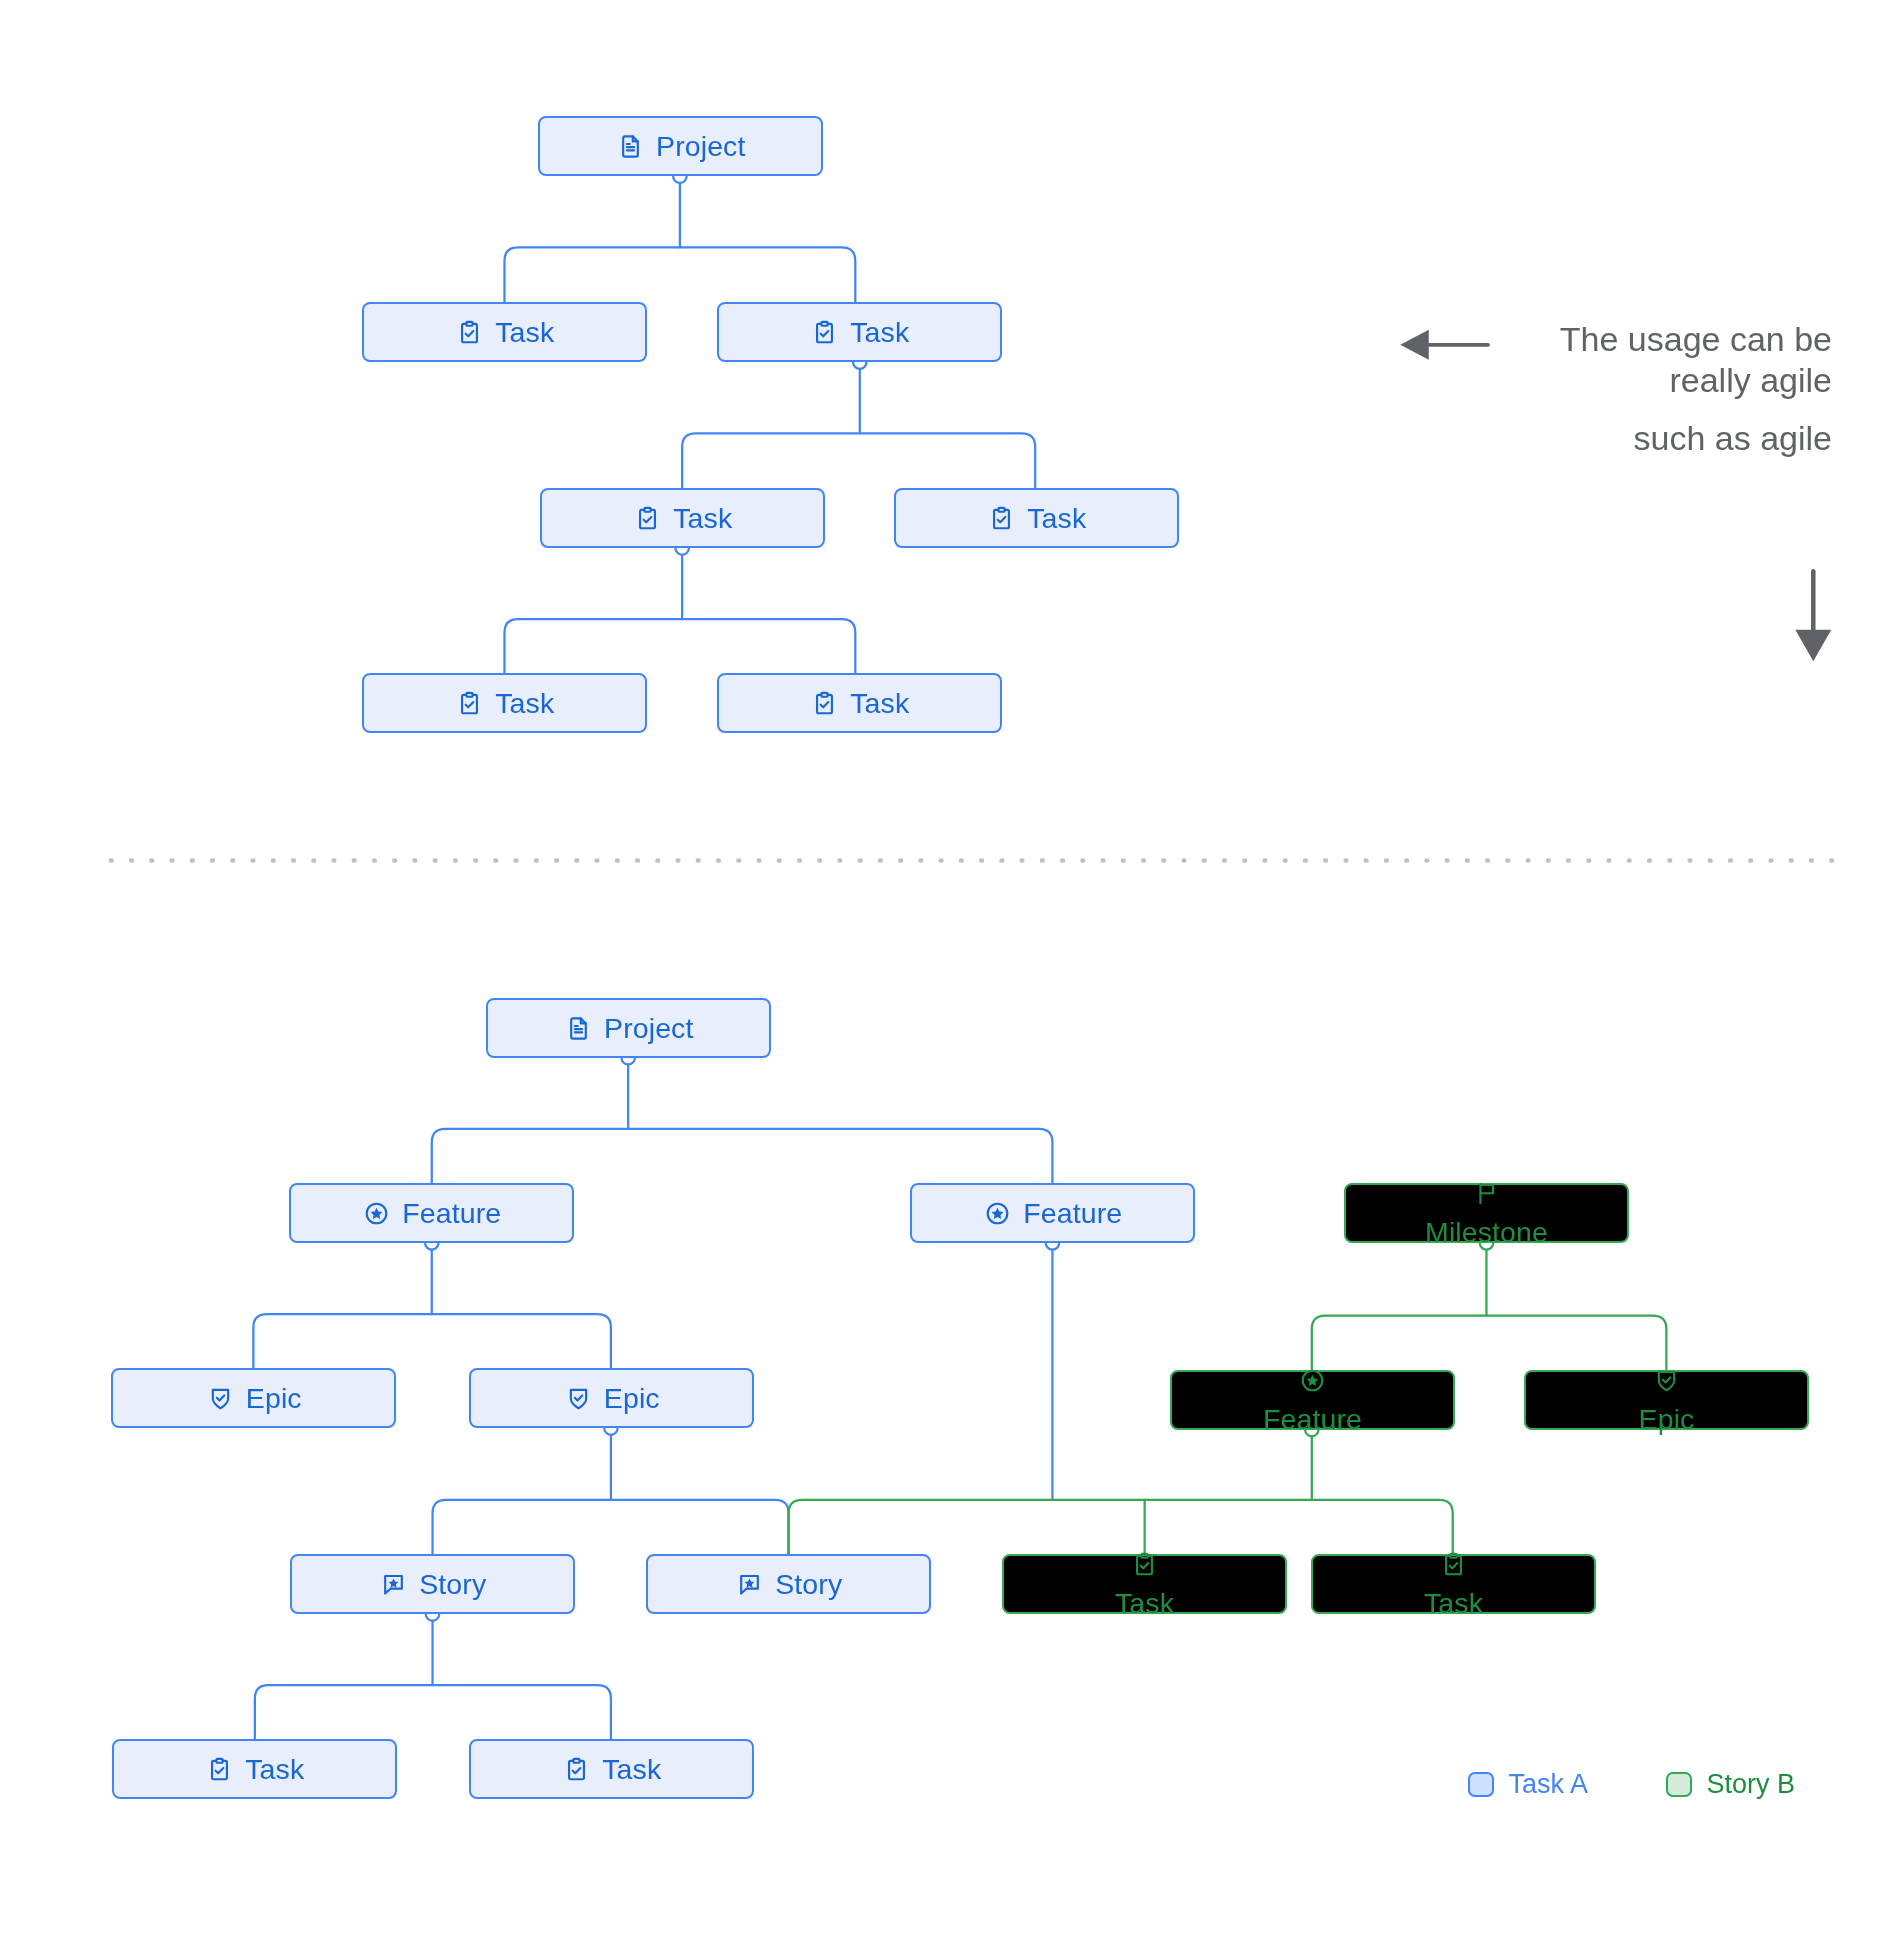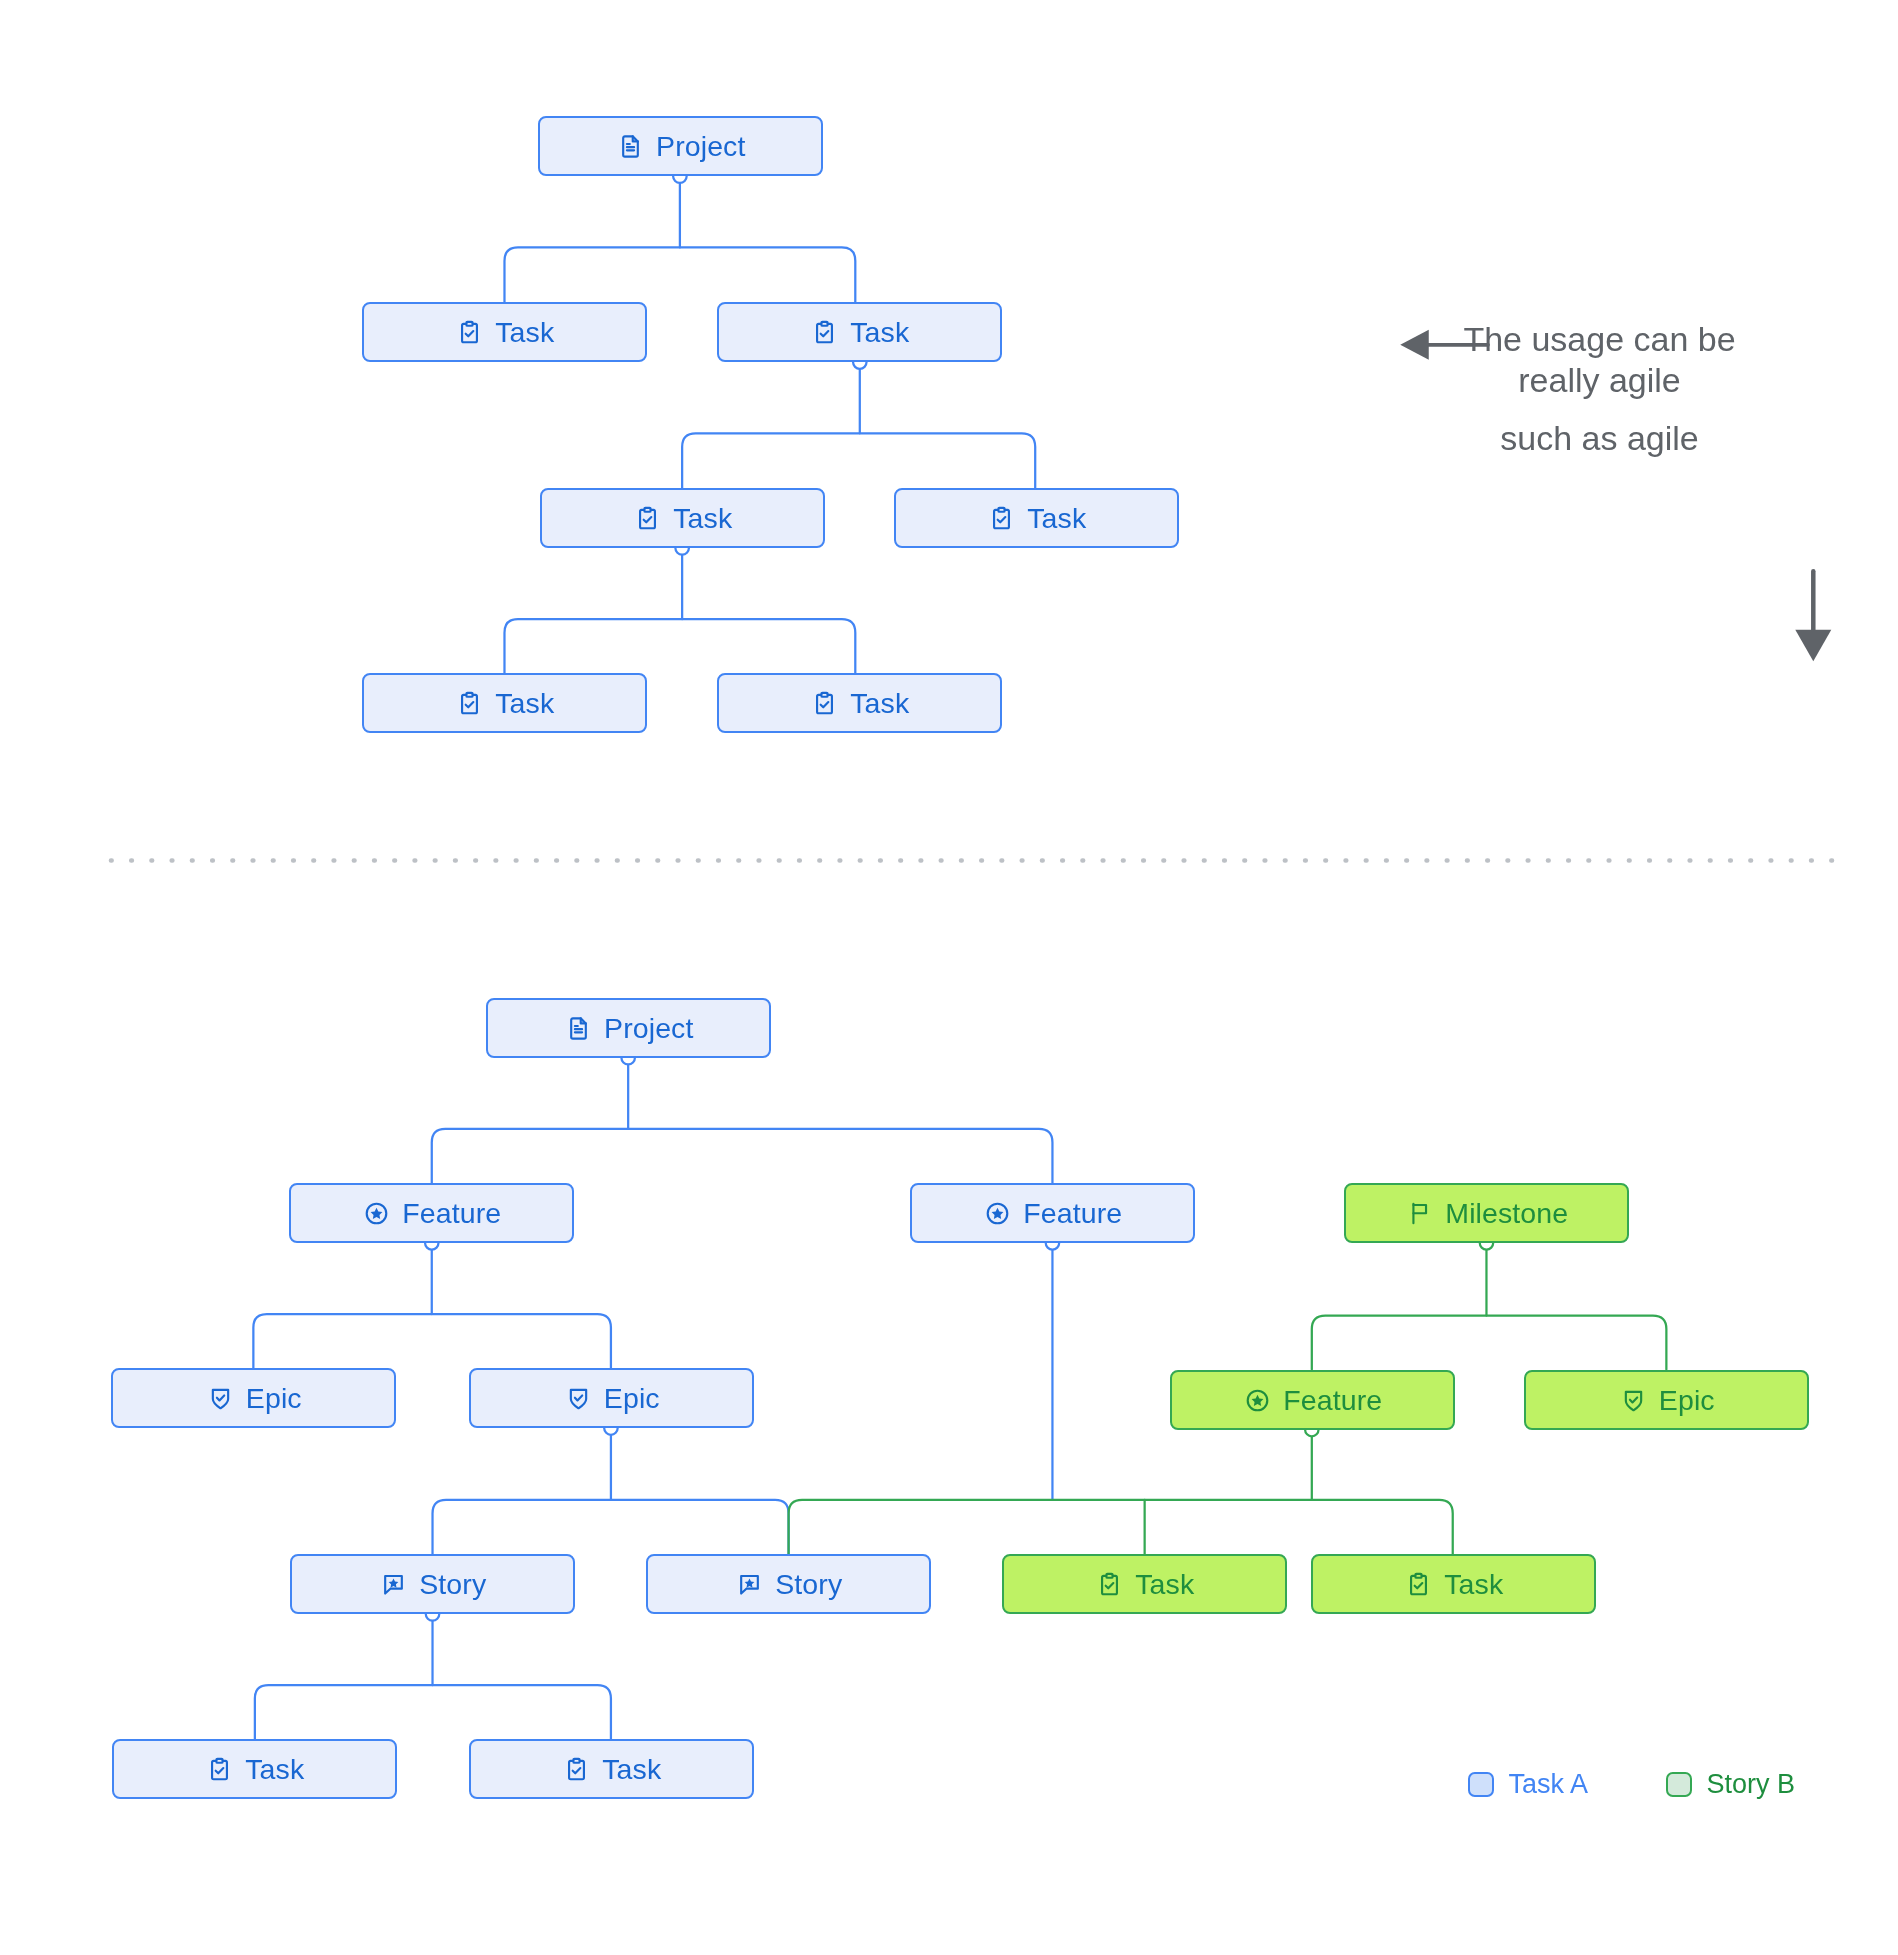--- a/index.html
+++ b/index.html
@@ -11,29 +11,29 @@
   #edges{position:absolute;left:0;top:0;width:1898px;height:1955px;pointer-events:none;}
 
   .node{
     position:absolute;box-sizing:border-box;
     border-radius:8px;border-width:2.2px;border-style:solid;
     display:flex;align-items:center;justify-content:center;gap:10.5px;
     font-size:28.5px;font-weight:500;letter-spacing:0.1px;
     white-space:nowrap;
   }
   .node.blue{background:#e8eefc;border-color:#4285f4;color:#1967d2;}
-  .node.green{background:#bef264;border-color:#34a853;color:#1e8e3e;}
+  .node.green{background:#000000;border-color:#34a853;color:#1e8e3e;flex-direction:column;}
   .node .ico{display:inline-flex;align-items:center;justify-content:center;width:30px;height:30px;}
   .node .ico svg{display:block;}
   .node .lbl{line-height:1;}
 
   
   .annot{
     position:absolute;color:#5f6368;font-size:34px;line-height:1.22;
-    text-align:center;font-weight:400;
+    text-align:right;font-weight:400;
   }
   .annot .ln{display:block;}
   .annot .gap{display:block;height:16.5px;}
 
   .legend{position:absolute;display:flex;align-items:center;gap:15px;}
   .legend .swatch{
     width:25.5px;height:25.5px;border-radius:6.7px;border-width:2.2px;border-style:solid;box-sizing:border-box;
   }
   .legend .swatch.blue{background:#cfe0fb;border-color:#4285f4;}
   .legend .swatch.green{background:#d4eadb;border-color:#34a853;}

